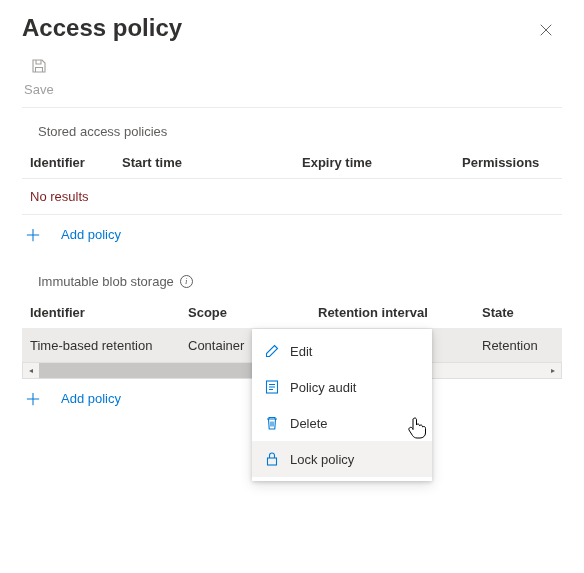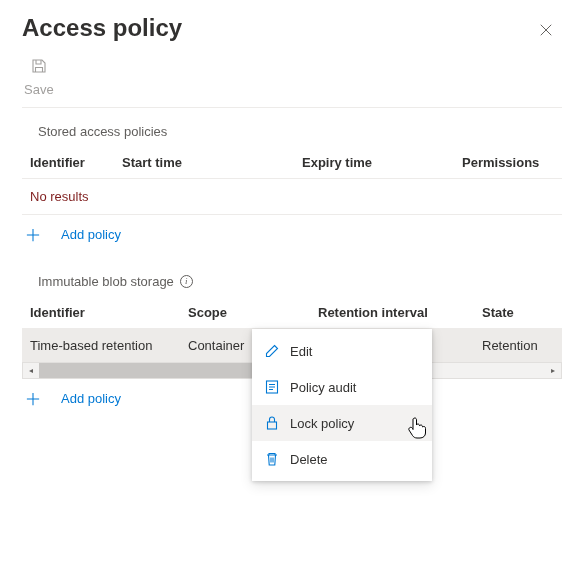--- a/index.html
+++ b/index.html
@@ -289,34 +289,34 @@
   </div>
   <div class="ctx-item">
     <span class="mi">
         <svg viewBox="0 0 16 16" fill="none" stroke="currentColor" stroke-width="1.1">
           <rect x="2.5" y="2" width="11" height="12"></rect>
           <path d="M5 5.5 H11 M5 8 H11 M5 10.5 H9"></path>
         </svg>
       </span>
     <span>Policy audit</span>
   </div>
+  <div class="ctx-item">
+    <span class="mi">
+        <svg viewBox="0 0 16 16" fill="none" stroke="currentColor" stroke-width="1.1">
+          <path d="M3 4 H13 M5 4 V2.5 H11 V4 M4.5 4 L5.2 14 H10.8 L11.5 4 M7 6.5 V11.5 M9 6.5 V11.5"></path>
+        </svg>
+      </span>
+    <span>Delete</span>
+  </div>
   <div class="ctx-item hover">
     <span class="mi">
         <svg viewBox="0 0 16 16" fill="none" stroke="currentColor" stroke-width="1.1">
           <rect x="3.5" y="7" width="9" height="7"></rect>
           <path d="M5.5 7 V4.5 a2.5 2.5 0 0 1 5 0 V7"></path>
         </svg>
       </span>
     <span>Lock policy</span>
   </div>
-  <div class="ctx-item">
-    <span class="mi">
-        <svg viewBox="0 0 16 16" fill="none" stroke="currentColor" stroke-width="1.1">
-          <path d="M3 4 H13 M5 4 V2.5 H11 V4 M4.5 4 L5.2 14 H10.8 L11.5 4 M7 6.5 V11.5 M9 6.5 V11.5"></path>
-        </svg>
-      </span>
-    <span>Delete</span>
-  </div>
 </div>
 
 <svg class="cursor" viewBox="0 0 20 24">
   <path fill="#fff" stroke="#000" stroke-width="1" d="M6 3 C6 3 6.5 2 8 2 C9 2 9.5 3 9.5 4 V9 C9.5 9 10 8 11 8 C12 8 12.5 9 12.5 10 C12.5 10 13 9 14 9 C15 9 15.5 10 15.5 11 C15.5 11 16 10.5 17 10.5 C18 10.5 18.5 11.5 18.5 12.5 V17 C18.5 20 16 22 13 22 H10 C8 22 6.5 21 5.5 19.5 L2 14 C1.5 13 2 12 3 11.5 C4 11 5 11.5 5.5 12.5 L6 13.5 V3 Z"></path>
 </svg>
 
 </body></html>

